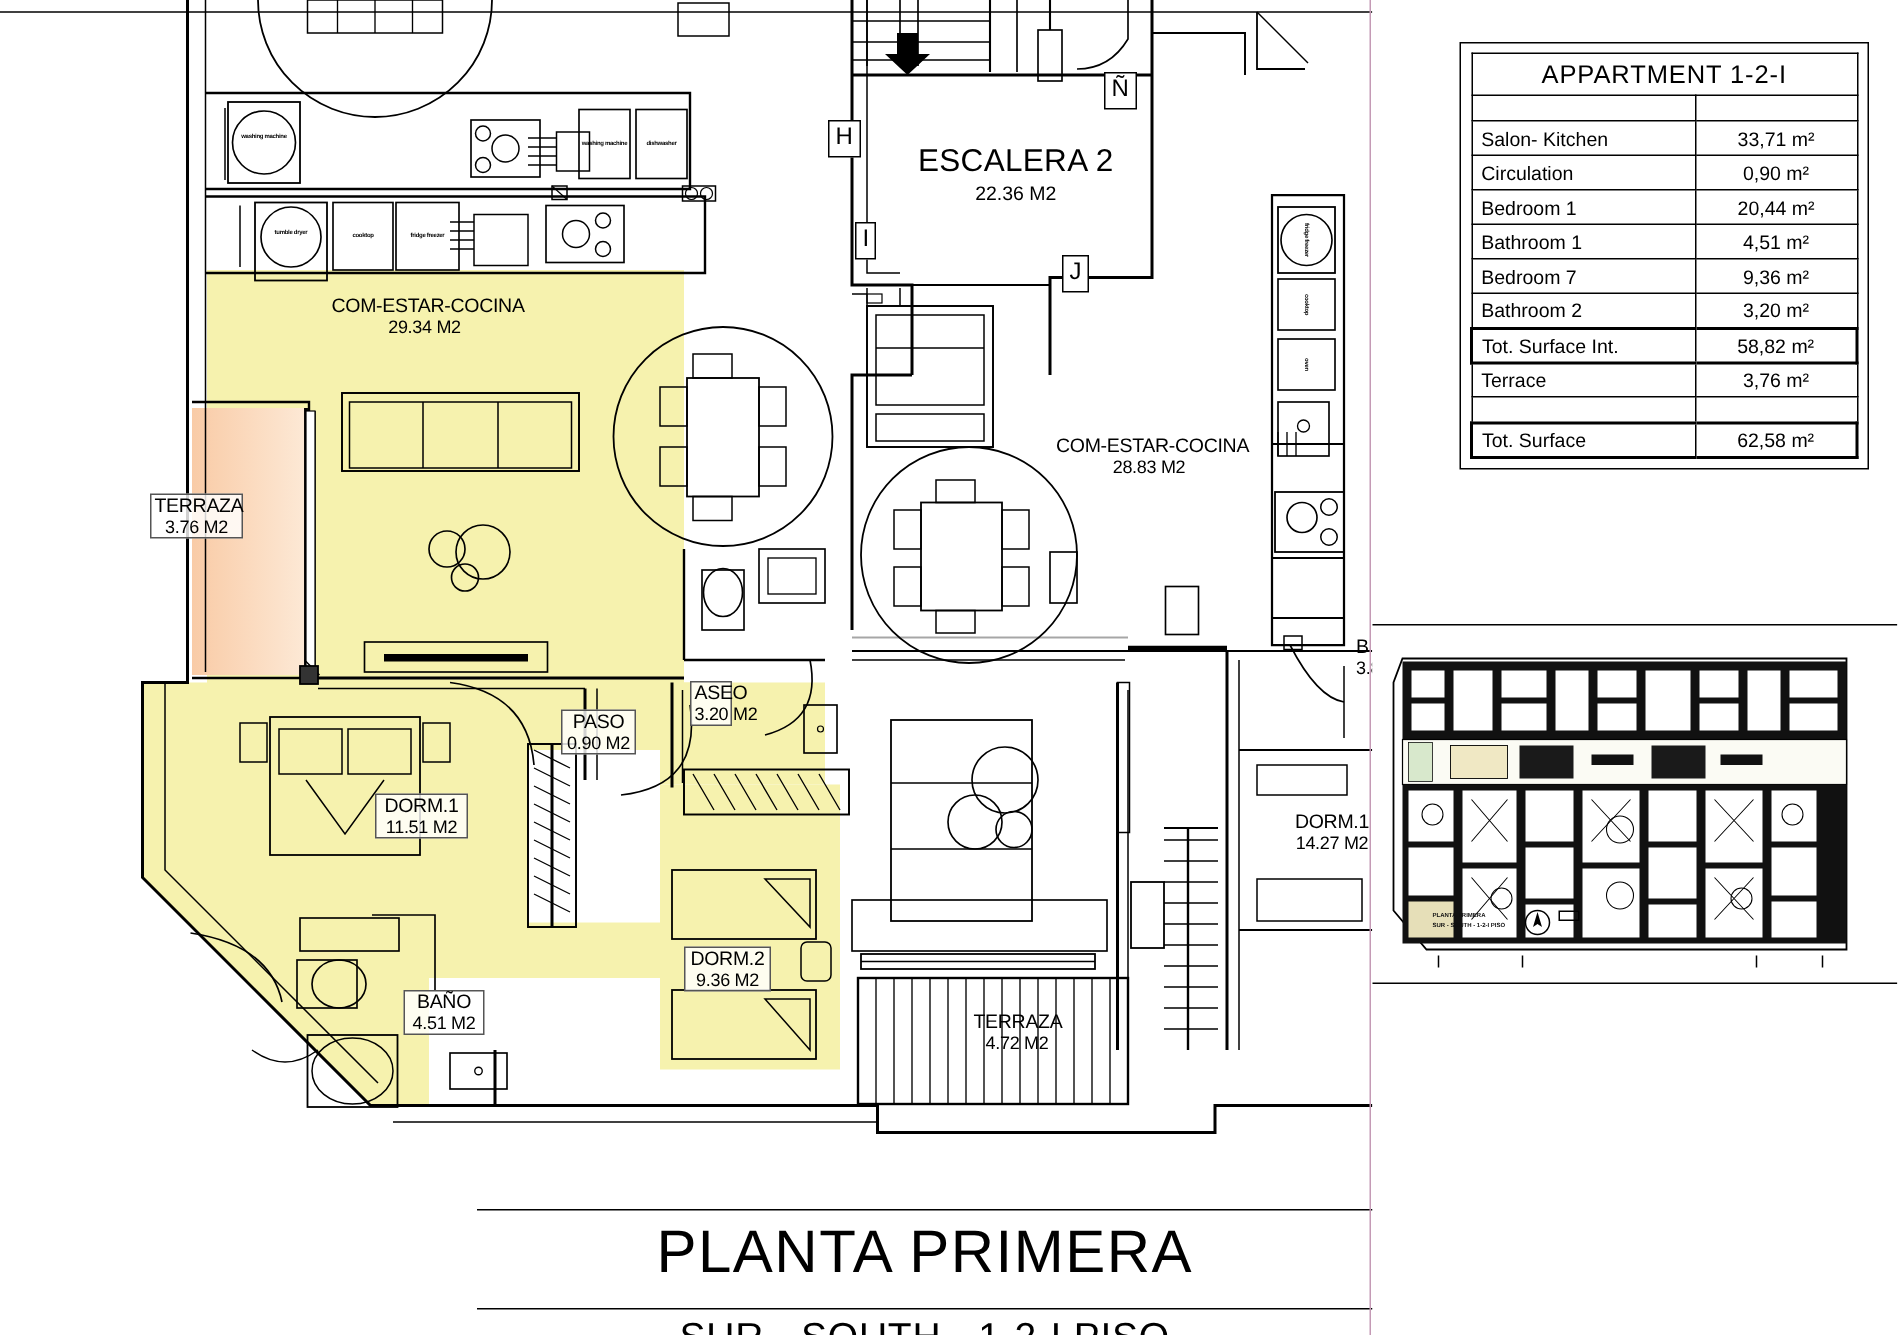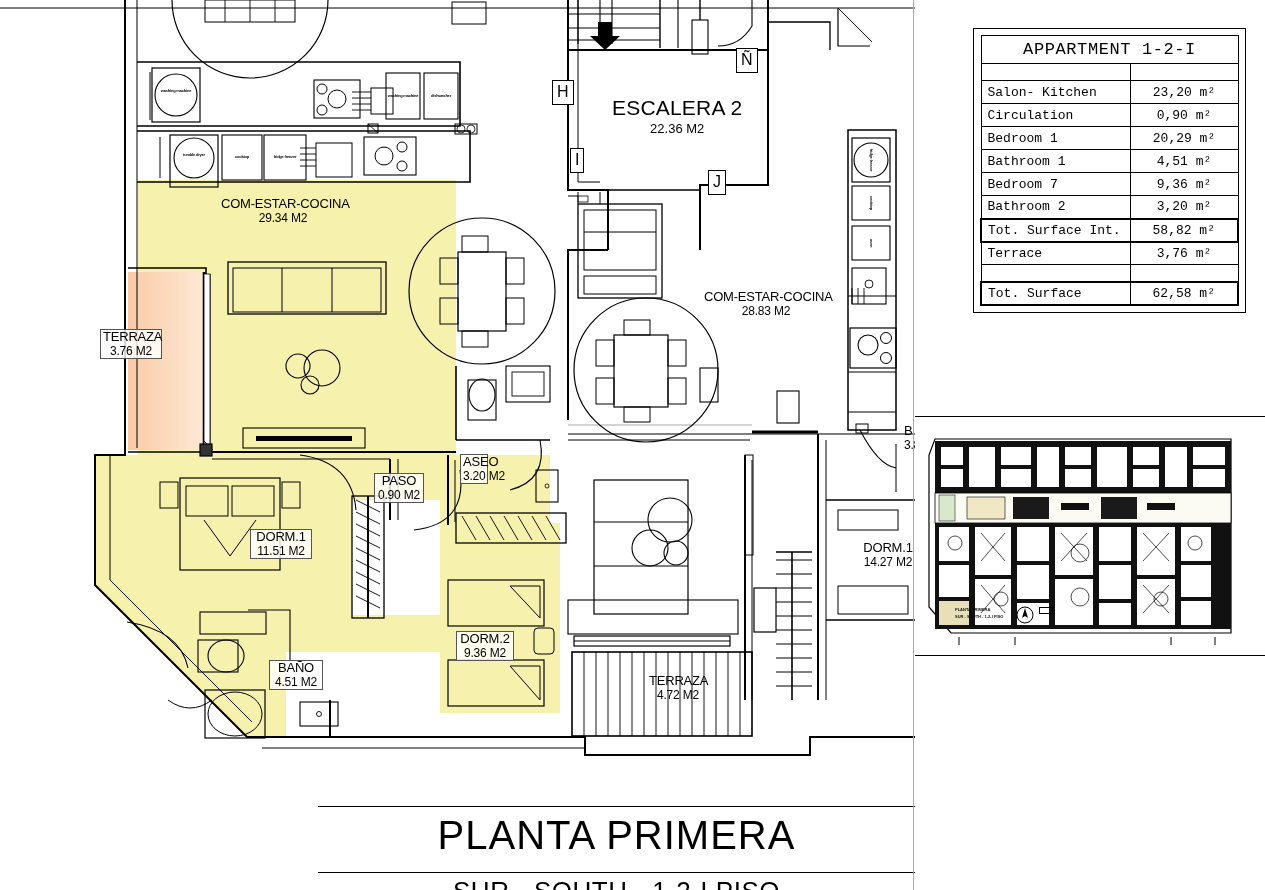--- a/index.html
+++ b/index.html
@@ -117,21 +117,21 @@
     position: absolute;
     left: 58px; top: 28px;
     width: 273px;
     border: 1.4px solid #000;
     padding: 6px;
     background: #fff;
   }
   table.spec {
     border-collapse: collapse;
     width: 100%;
-    font-family: Liberation Mono, monospace;
+    font-family: Liberation Sans, sans-serif;
     font-size: 13px;
     color: #000;
   }
   table.spec td {
     border: 1px solid #000;
     padding: 2px 6px;
     height: 23px;
     vertical-align: middle;
   }
   table.spec td.lbl { text-align: left; width: 58%; }
@@ -522,29 +522,29 @@
         <tbody id="spec-tbody">
           <tr class="head">
             <td colspan="2">APPARTMENT 1-2-I</td>
           </tr>
           <tr class="blank">
             <td></td>
             <td></td>
           </tr>
         <tr>
               <td class="lbl">Salon- Kitchen</td>
-              <td class="val">23,20 m²</td>
+              <td class="val">33,71 m²</td>
             </tr>
             <tr>
               <td class="lbl">Circulation</td>
               <td class="val">0,90 m²</td>
             </tr>
             <tr>
               <td class="lbl">Bedroom 1</td>
-              <td class="val">20,29 m²</td>
+              <td class="val">20,44 m²</td>
             </tr>
             <tr>
               <td class="lbl">Bathroom 1</td>
               <td class="val">4,51 m²</td>
             </tr>
             <tr>
               <td class="lbl">Bedroom 7</td>
               <td class="val">9,36 m²</td>
             </tr>
             <tr>

